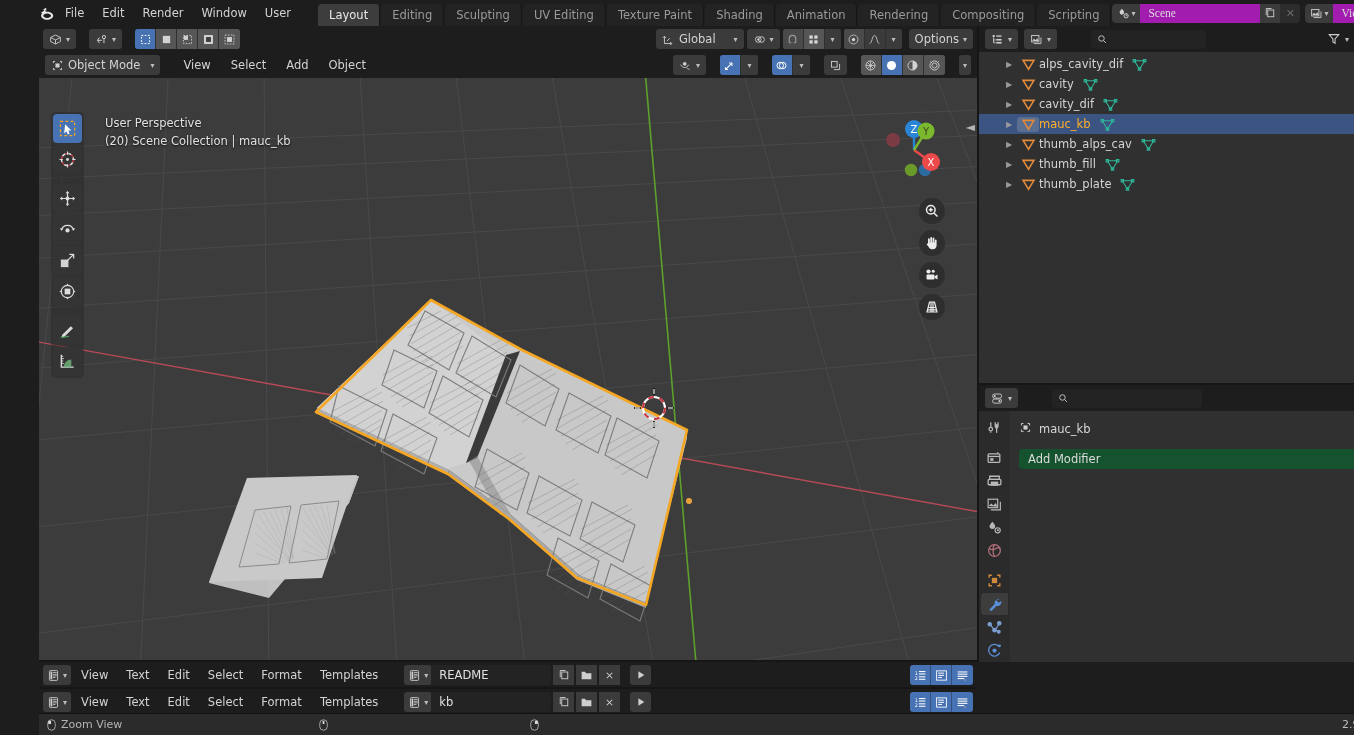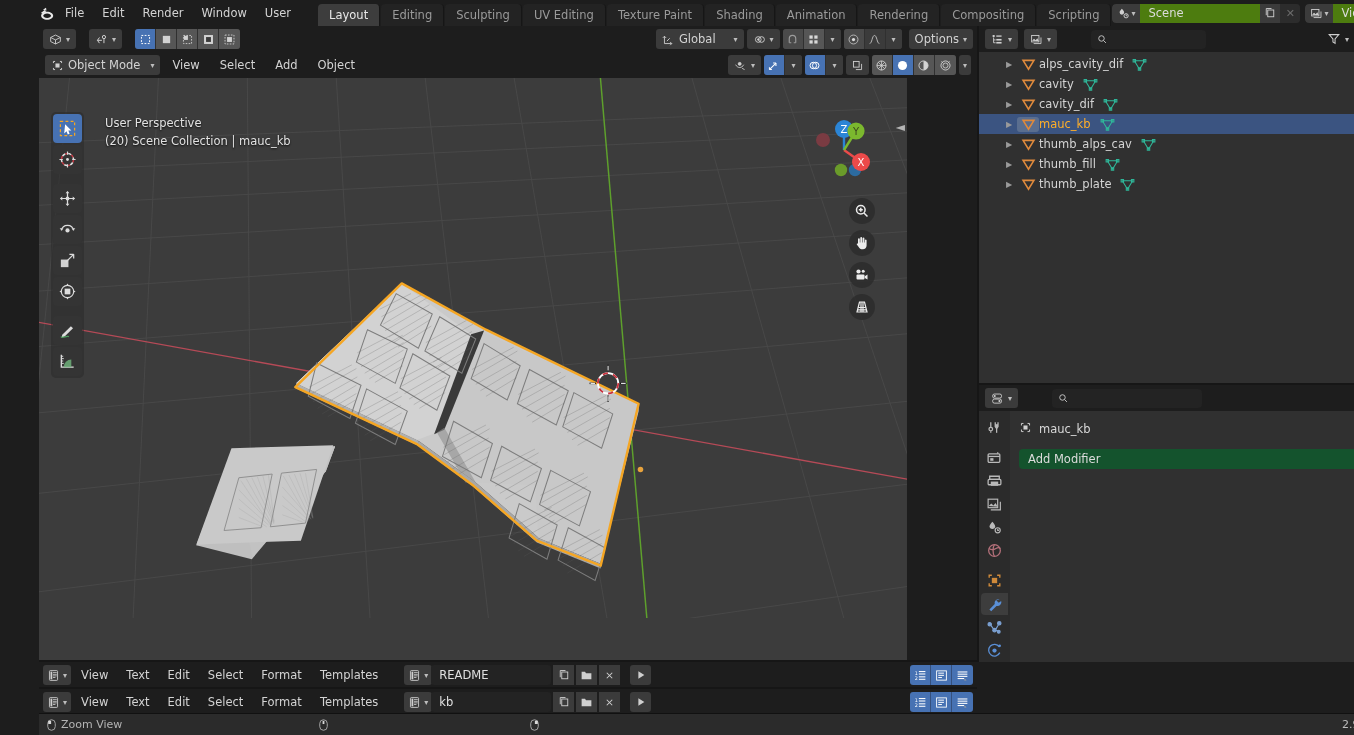--- a/index.html
+++ b/index.html
@@ -34,56 +34,56 @@
   .datablock {
     display:flex; align-items:center; height:19px; background:#282828;
     border-radius:4px; overflow:hidden;
   }
   .db-icon {
     width:28px; height:19px; background:#3b3b3b; display:flex; align-items:center;
     justify-content:center; gap:1px; border-radius:4px 0 0 4px;
   }
   .db-name {
     min-width:120px; padding:0 8px; height:19px; line-height:19px;
-    background:#4d7c0f; color:#dcdcdc;
+    background:#a21caf; color:#dcdcdc;font-family:Liberation Serif, serif;
   }
   .db-btn {
     width:20px; height:19px; background:#3b3b3b; display:flex;
     align-items:center; justify-content:center; color:#d0d0d0; font-size:11px;
   }
   .db-btn.dim { color:#6b6b6b; background:#2c2c2c; }
 
   
   .viewport { position:absolute; left:0; top:26px; width:938px; height:636px; }
   .vp-header {
     position:absolute; left:0; top:0; width:938px; height:26px;
     background:#1d1d1d; display:flex; align-items:center; padding:0 4px; gap:3px;
   }
   .vp-header2 {
     position:absolute; left:0; top:26px; width:938px; height:26px;
-    background:#1d1d1d; display:flex; align-items:center; padding:0 6px; gap:3px;
+    background:#1d1d1d; display:flex; align-items:center; padding:0 6px; gap:14px;
   }
   .hbtn {
     height:20px; background:#3b3b3b; border-radius:3px; display:flex;
     align-items:center; justify-content:center; padding:0 6px; color:#d3d3d3; gap:4px;
   }
   .hbtn.flat { background:transparent; }
   .grp { display:flex; align-items:center; background:#3b3b3b; border-radius:3px; overflow:hidden; }
   .grp > .seg {
     width:21px; height:20px; display:flex; align-items:center; justify-content:center;
     background:#565656; border-right:1px solid #303030;
   }
   .grp > .seg:last-child { border-right:none; }
   .grp > .seg.on { background:#4772b3; }
   .caret { font-size:8px; color:#bdbdbd; }
   .sep { width:7px; }
 
   
   .vp-canvas {
-    position:absolute; left:0; top:52px; width:868px; height:584px;
+    position:absolute; left:0; top:52px; width:938px; height:584px;
     background:#3c3c3c; overflow:hidden;
   }
   .grid-lines { position:absolute; inset:0; }
   .vp-text { position:absolute; left:66px; top:36px; line-height:18px; color:#e2e2e2;
     text-shadow:0 1px 2px rgba(0,0,0,.85); font-size:11.5px; }
 
   
   .vp-tools {
     position:absolute; left:12px; top:34px; width:33px;
     background:#28282880; border-radius:5px; padding:2px 0;

